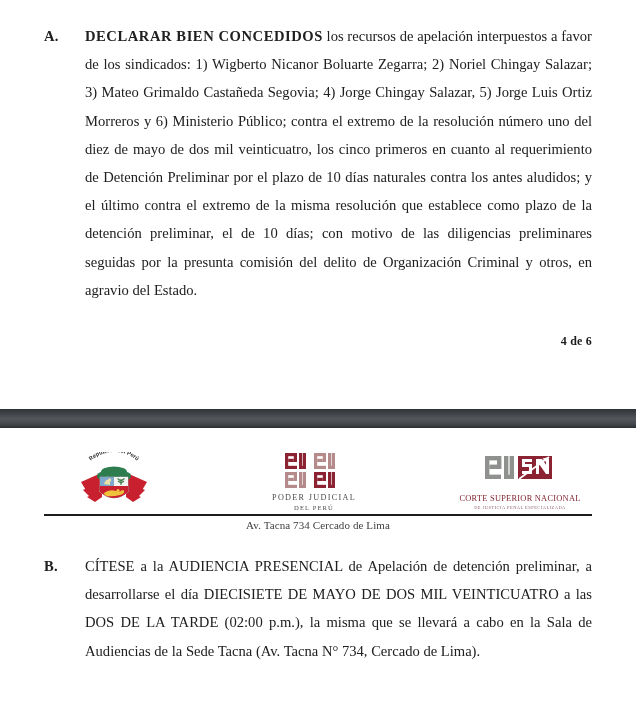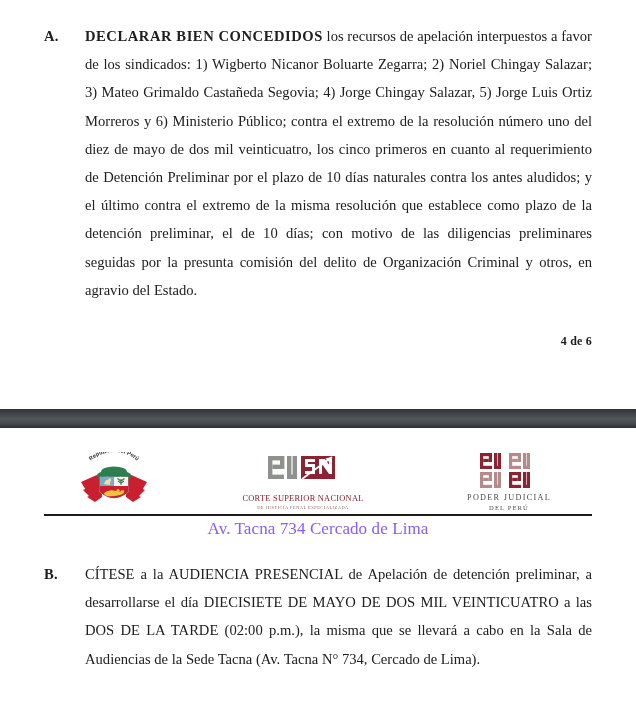--- a/index.html
+++ b/index.html
@@ -143,22 +143,22 @@
     line-height: 17.6px;
     color: #121212;
   }
   .title-rule {
     margin: 2px 44px 0 44px;
     border-top: 2.4px solid #1c1c1c;
   }
   .court-address {
     margin-top: 3px;
     text-align: center;
-    font-size: 17px;
-    color: #8b5cf6;
+    font-size: 11px;
+    color: #404040;
     letter-spacing: .1px;
   }
 
   .page-two .body-block { padding-top: 21px; }
 </style>
 </head>
 <body>
 
 <div class="page page-one">
 
@@ -221,20 +221,75 @@
               <path d="M50 29 L53.5 26.5"></path>
               <path d="M50 31 L47 29"></path>
               <path d="M50 31 L53 29"></path>
             </g>
 
             <path d="M29 34 L57 34 L57 40 Q43 52 29 40 Z" fill="#C8202E"></path>
             <path d="M33 41 q5 -4 12 -2 q5 1.5 8 -1 q1 4 -4 5 q-8 2 -13 1 q-3 -0.6 -3 -3 z" fill="#F0C33C"></path>
             <circle cx="47" cy="38.5" r="1.6" fill="#F0C33C"></circle>
             <circle cx="51" cy="39.5" r="1.3" fill="#F0C33C"></circle>
           </svg>
+        </div>
+      </div>
+
+      <div class="logo-cell mid">
+        <div class="pj-mark">
+          <svg viewBox="0 0 62 38" width="62" height="38" aria-hidden="true">
+
+            <g fill="#8B2332">
+              <rect x="2" y="1" width="12" height="3.2"></rect>
+              <rect x="2" y="1" width="3.2" height="16"></rect>
+              <rect x="10.8" y="1" width="3.2" height="9"></rect>
+              <rect x="5.2" y="6.8" width="5.6" height="3.2"></rect>
+              <rect x="2" y="13.8" width="12" height="3.2"></rect>
+              <rect x="16" y="1" width="3.2" height="16"></rect>
+              <rect x="16" y="13.8" width="7" height="3.2"></rect>
+              <rect x="19.8" y="1" width="3.2" height="16"></rect>
+            </g>
+
+            <g fill="#B58A8A">
+              <rect x="31" y="1" width="12" height="3.2"></rect>
+              <rect x="31" y="1" width="3.2" height="16"></rect>
+              <rect x="39.8" y="1" width="3.2" height="9"></rect>
+              <rect x="34.2" y="6.8" width="5.6" height="3.2"></rect>
+              <rect x="31" y="13.8" width="12" height="3.2"></rect>
+              <rect x="45" y="1" width="3.2" height="16"></rect>
+              <rect x="45" y="13.8" width="7" height="3.2"></rect>
+              <rect x="48.8" y="1" width="3.2" height="16"></rect>
+            </g>
+
+            <g fill="#B58A8A">
+              <rect x="2" y="20" width="12" height="3.2"></rect>
+              <rect x="2" y="20" width="3.2" height="16"></rect>
+              <rect x="10.8" y="20" width="3.2" height="9"></rect>
+              <rect x="5.2" y="25.8" width="5.6" height="3.2"></rect>
+              <rect x="2" y="32.8" width="12" height="3.2"></rect>
+              <rect x="16" y="20" width="3.2" height="16"></rect>
+              <rect x="16" y="32.8" width="7" height="3.2"></rect>
+              <rect x="19.8" y="20" width="3.2" height="16"></rect>
+            </g>
+
+            <g fill="#8B2332">
+              <rect x="31" y="20" width="12" height="3.2"></rect>
+              <rect x="31" y="20" width="3.2" height="16"></rect>
+              <rect x="39.8" y="20" width="3.2" height="9"></rect>
+              <rect x="34.2" y="25.8" width="5.6" height="3.2"></rect>
+              <rect x="31" y="32.8" width="12" height="3.2"></rect>
+              <rect x="45" y="20" width="3.2" height="16"></rect>
+              <rect x="45" y="32.8" width="7" height="3.2"></rect>
+              <rect x="48.8" y="20" width="3.2" height="16"></rect>
+            </g>
+          </svg>
+        </div>
+        <div class="pj-caption">
+          <span>PODER JUDICIAL</span><br>
+          <span class="sub">DEL PERÚ</span>
         </div>
       </div>
 
       <div class="logo-cell right">
         <div class="csn-mark">
           <svg viewBox="0 0 74 38" width="74" height="38" aria-hidden="true">
 
             <g fill="#8F918E">
               <rect x="2" y="2" width="16" height="4.4"></rect>
               <rect x="2" y="2" width="4.4" height="23"></rect>
@@ -260,75 +315,20 @@
 
             <path d="M36 25 L66 3" stroke="#ffffff" stroke-width="1.6" fill="none"></path>
             <path d="M66 3 L59.5 4.5 L64.5 9.5 Z" fill="#ffffff"></path>
           </svg>
         </div>
         <div class="csn-caption">
           <span>CORTE SUPERIOR NACIONAL</span>
           <span class="sub">DE JUSTICIA PENAL ESPECIALIZADA</span>
         </div>
       </div>
-
-      <div class="logo-cell mid">
-        <div class="pj-mark">
-          <svg viewBox="0 0 62 38" width="62" height="38" aria-hidden="true">
-
-            <g fill="#8B2332">
-              <rect x="2" y="1" width="12" height="3.2"></rect>
-              <rect x="2" y="1" width="3.2" height="16"></rect>
-              <rect x="10.8" y="1" width="3.2" height="9"></rect>
-              <rect x="5.2" y="6.8" width="5.6" height="3.2"></rect>
-              <rect x="2" y="13.8" width="12" height="3.2"></rect>
-              <rect x="16" y="1" width="3.2" height="16"></rect>
-              <rect x="16" y="13.8" width="7" height="3.2"></rect>
-              <rect x="19.8" y="1" width="3.2" height="16"></rect>
-            </g>
-
-            <g fill="#B58A8A">
-              <rect x="31" y="1" width="12" height="3.2"></rect>
-              <rect x="31" y="1" width="3.2" height="16"></rect>
-              <rect x="39.8" y="1" width="3.2" height="9"></rect>
-              <rect x="34.2" y="6.8" width="5.6" height="3.2"></rect>
-              <rect x="31" y="13.8" width="12" height="3.2"></rect>
-              <rect x="45" y="1" width="3.2" height="16"></rect>
-              <rect x="45" y="13.8" width="7" height="3.2"></rect>
-              <rect x="48.8" y="1" width="3.2" height="16"></rect>
-            </g>
-
-            <g fill="#B58A8A">
-              <rect x="2" y="20" width="12" height="3.2"></rect>
-              <rect x="2" y="20" width="3.2" height="16"></rect>
-              <rect x="10.8" y="20" width="3.2" height="9"></rect>
-              <rect x="5.2" y="25.8" width="5.6" height="3.2"></rect>
-              <rect x="2" y="32.8" width="12" height="3.2"></rect>
-              <rect x="16" y="20" width="3.2" height="16"></rect>
-              <rect x="16" y="32.8" width="7" height="3.2"></rect>
-              <rect x="19.8" y="20" width="3.2" height="16"></rect>
-            </g>
-
-            <g fill="#8B2332">
-              <rect x="31" y="20" width="12" height="3.2"></rect>
-              <rect x="31" y="20" width="3.2" height="16"></rect>
-              <rect x="39.8" y="20" width="3.2" height="9"></rect>
-              <rect x="34.2" y="25.8" width="5.6" height="3.2"></rect>
-              <rect x="31" y="32.8" width="12" height="3.2"></rect>
-              <rect x="45" y="20" width="3.2" height="16"></rect>
-              <rect x="45" y="32.8" width="7" height="3.2"></rect>
-              <rect x="48.8" y="20" width="3.2" height="16"></rect>
-            </g>
-          </svg>
-        </div>
-        <div class="pj-caption">
-          <span>PODER JUDICIAL</span><br>
-          <span class="sub">DEL PERÚ</span>
-        </div>
-      </div>
     </div>
 
     <div class="title-rule"></div>
     <div class="court-address">Av. Tacna 734 Cercado de Lima</div>
   </div>
 
   <div class="body-block">
     <div class="clause">
       <span class="clause-marker">B.</span>
       <span class="clause-body"><b class="tight">CÍTESE</b><span> a la </span><b class="tight">AUDIENCIA PRESENCIAL</b><span> de Apelación de detención preliminar, a desarrollarse el día </span><b class="tight">DIECISIETE DE MAYO DE DOS MIL VEINTICUATRO</b><span> a las </span><b class="tight">DOS DE LA TARDE (02:00 p.m.)</b><span>, la misma que se llevará a cabo en la Sala de Audiencias de la </span><b class="tight">Sede Tacna</b><span> (Av. Tacna N° 734, Cercado de Lima).</span></span>

